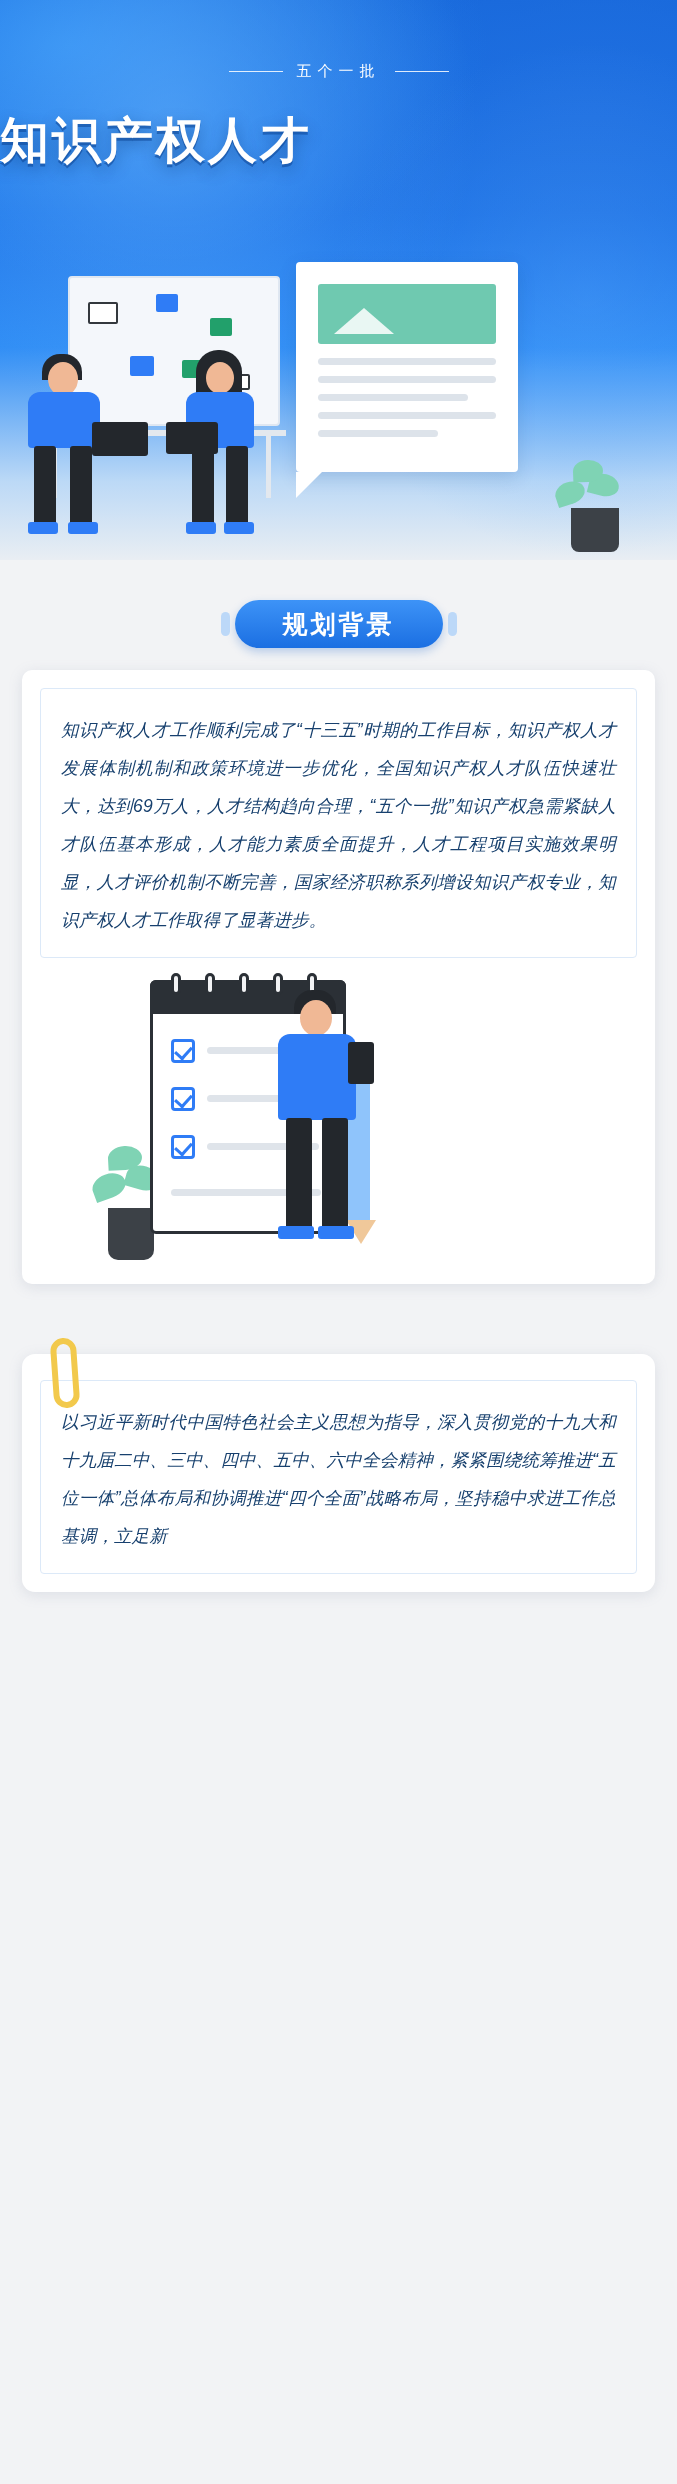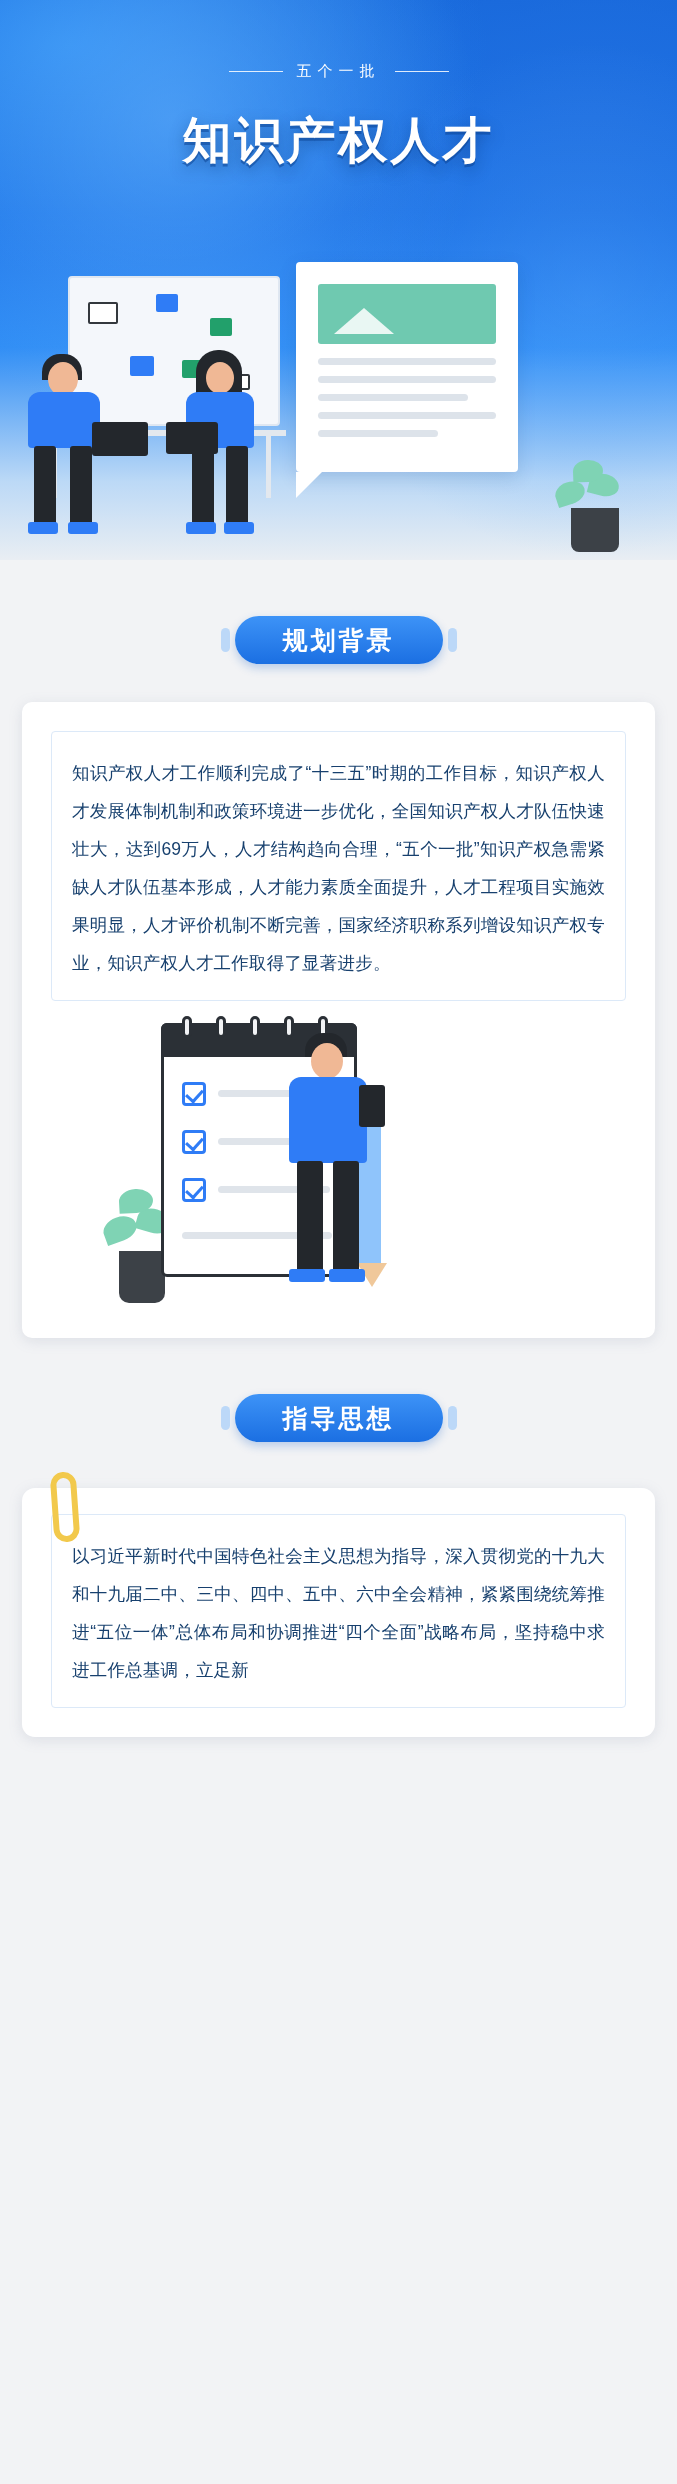--- a/index.html
+++ b/index.html
@@ -55,21 +55,21 @@
   .kicker .txt {
     color: #ffffff;
     font-size: 15px;
     letter-spacing: 6px;
     white-space: nowrap;
   }
 
   .hero-title {
     position: absolute;
     top: 108px; left: 0; right: 0;
-    text-align: center;
+    text-align: left;
     color: #ffffff;
     font-weight: bold;
     font-size: 49px;
     line-height: 64px;
     letter-spacing: 3px;
     text-shadow: 0 3px 0 rgba(13,70,150,0.55), 0 6px 16px rgba(8,48,110,0.45);
   }
   .hero-title .l2 { display: block; }
 
   
@@ -153,41 +153,42 @@
   .plant .lf {
     position: absolute; width: 30px; height: 22px; border-radius: 50% 50% 50% 0;
     background: #7fd3b4;
   }
 
   
   .section { position: relative; padding: 0 22px; }
 
   .pill {
     position: relative;
-    width: 208px; height: 48px; margin: 16px auto;
+    width: 208px; height: 48px; margin: 0 auto;
     border-radius: 26px;
     background: linear-gradient(180deg, #3d93f7 0%, #1b6fe2 100%);
     box-shadow: 0 4px 10px rgba(30,100,200,0.28);
     display: flex; align-items: center; justify-content: center;
     color: #ffffff; font-size: 25px; font-weight: bold; letter-spacing: 3px;
   }
   .pill:before, .pill:after {
     content: ""; position: absolute; top: 12px;
     width: 9px; height: 24px; border-radius: 5px;
     background: #bcd8f8;
   }
   .pill:before { left: -14px; }
   .pill:after { right: -14px; }
 
   .card {
     position: relative;
     background: #ffffff;
     border-radius: 10px;
     box-shadow: 0 3px 14px rgba(120,135,160,0.18);
-    padding: 29px;
+    padding: 18px;
+    font-style: italic;
   }
   .card-inner {
     border: 1px solid #dce9f8;
     border-radius: 4px;
     padding: 22px 20px 18px 20px;
   }
   .body-text {
     color: #17406e;
     font-size: 17.5px;
     line-height: 38px;
@@ -384,23 +385,20 @@
           <span class="p-shoe" style="left:22px; top:236px; width:36px; height:13px;"></span>
           <span class="p-shoe" style="left:62px; top:236px; width:36px; height:13px;"></span>
           <span class="laptop" style="left:92px; top:52px; width:26px; height:42px;"></span>
         </div>
       </div>
     </div>
   </div>
 
   <div class="spacer-40"></div>
   <div class="section">
-    <div class="pill">
-      <span>指导思想</span>
-    </div>
 
     <div class="spacer-30"></div>
 
     <div class="card" style="padding-top:26px;border-radius:13px;">
       <div class="sheet-back"></div>
       <div class="clip"></div>
       <div class="card-inner">
         <p class="body-text">以习近平新时代中国特色社会主义思想为指导，深入贯彻党的十九大和十九届二中、三中、四中、五中、六中全会精神，紧紧围绕统筹推进“五位一体”总体布局和协调推进“四个全面”战略布局，坚持稳中求进工作总基调，立足新</p>
       </div>
     </div>

